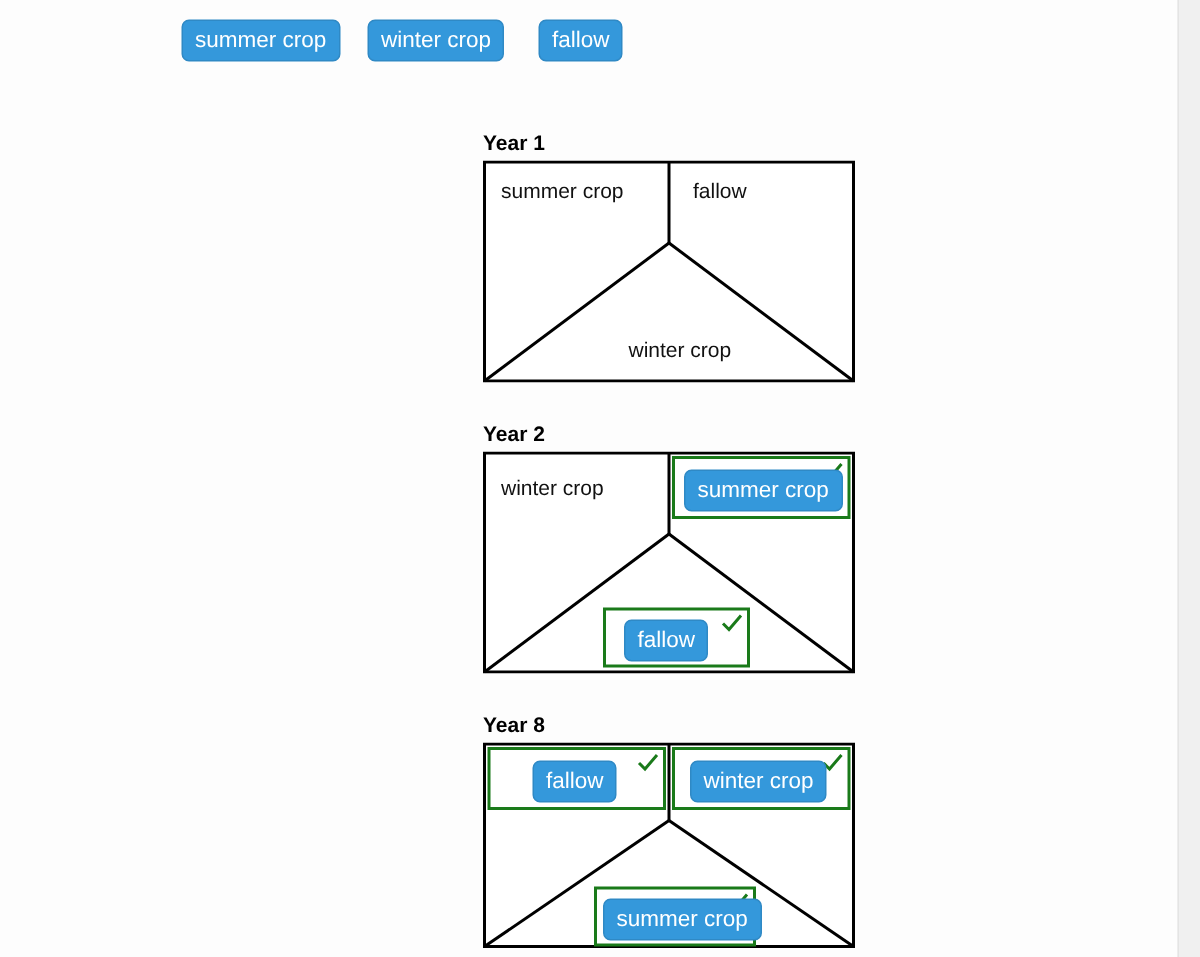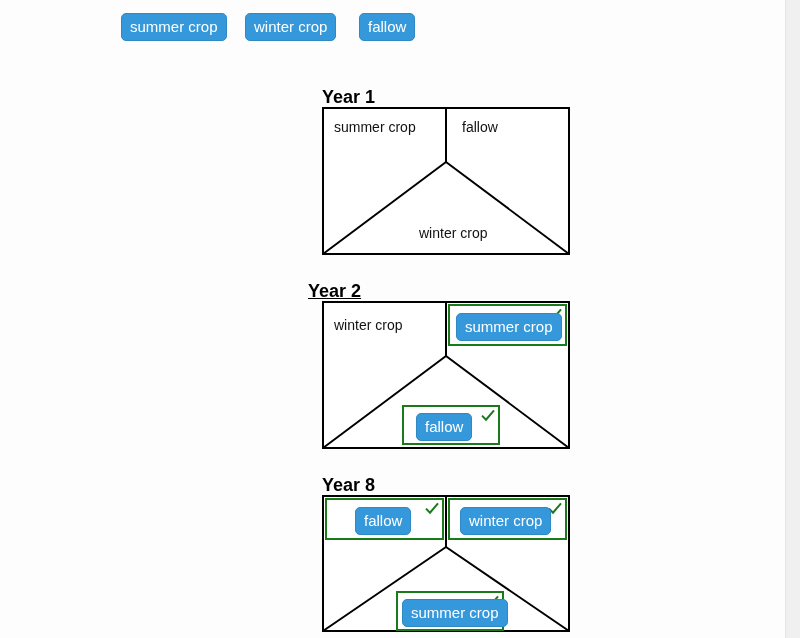--- a/index.html
+++ b/index.html
@@ -34,21 +34,21 @@
     padding: 4px 8px 5px 8px;
     font-size: 15px;
     line-height: 17px;
     white-space: nowrap;
     box-sizing: border-box;
   }
 
   .year-label {
     position: absolute;
     font-weight: bold;
-    font-size: 18px;
+    font-size: 14px;
   }
 
   .field {
     position: absolute;
     width: 248px;
     height: 148px;
   }
   .field svg {
     position: absolute;
     left: 0;
@@ -105,21 +105,21 @@
     <rect x="1" y="1" width="246" height="146" fill="#fff" stroke="#000" stroke-width="2"></rect>
     <line x1="124" y1="1" x2="124" y2="55" stroke="#000" stroke-width="2"></line>
     <line x1="1" y1="147" x2="124" y2="55" stroke="#000" stroke-width="2"></line>
     <line x1="247" y1="147" x2="124" y2="55" stroke="#000" stroke-width="2"></line>
   </svg>
   <span class="plain-text" style="left:12px; top:12px;">summer crop</span>
   <span class="plain-text" style="left:140px; top:12px;">fallow</span>
   <span class="plain-text" style="left:97px; top:118px;">winter crop</span>
 </div>
 
-<div class="year-label" style="left:308px; top:281px;text-decoration:underline;">Year 2</div>
+<div class="year-label" style="left:322px; top:281px;">Year 2</div>
 
 <div class="field" style="left:322px; top:301px;">
   <svg width="248" height="148">
     <rect x="1" y="1" width="246" height="146" fill="#fff" stroke="#000" stroke-width="2"></rect>
     <line x1="124" y1="1" x2="124" y2="55" stroke="#000" stroke-width="2"></line>
     <line x1="1" y1="147" x2="124" y2="55" stroke="#000" stroke-width="2"></line>
     <line x1="247" y1="147" x2="124" y2="55" stroke="#000" stroke-width="2"></line>
   </svg>
   <span class="plain-text" style="left:12px; top:16px;">winter crop</span>
 

